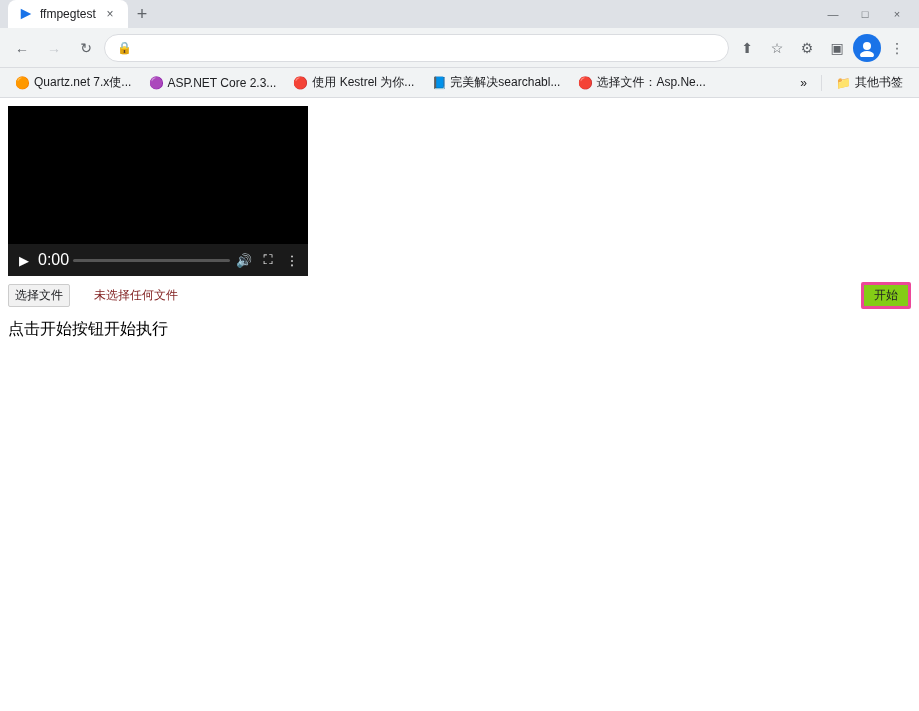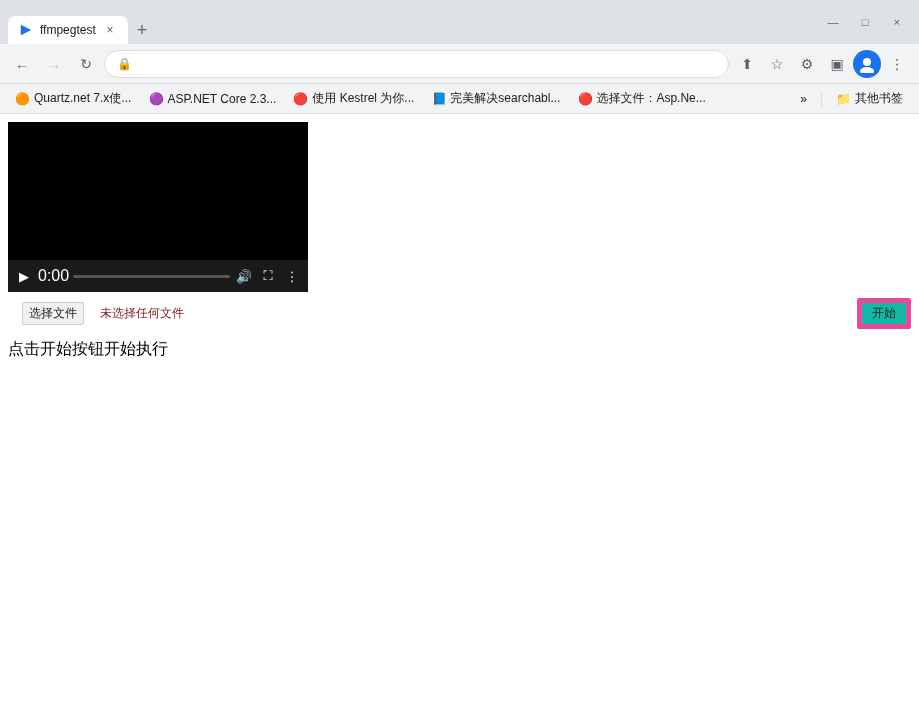--- a/index.html
+++ b/index.html
@@ -4,21 +4,21 @@
   <style>
     * { margin: 0; padding: 0; box-sizing: border-box; }
     body { font-family: 'Segoe UI', Arial, sans-serif; background: #fff; font-size: 13px; overflow: hidden; }
 
     
     .browser-chrome { width: 919px; height: 711px; display: flex; flex-direction: column; background: #fff; }
 
     
     .title-bar {
       background: #dee1e6;
-      height: 44px;
+      height: 28px;
       display: flex;
       padding: 0 8px;
       gap: 8px;
     }
     .tab-bar {
       display: flex;
       align-items: flex-end;
       flex: 1;
       height: 100%;
     }
@@ -201,41 +201,40 @@
       border-radius: 2px;
     }
     .vc-volume { color: #fff; font-size: 13px; cursor: pointer; width: 20px; height: 20px; display: flex; align-items: center; justify-content: center; }
     .vc-fullscreen { color: #fff; font-size: 13px; cursor: pointer; width: 20px; height: 20px; display: flex; align-items: center; justify-content: center; }
     .vc-more { color: #fff; font-size: 13px; cursor: pointer; width: 20px; height: 20px; display: flex; align-items: center; justify-content: center; }
 
     
     .controls-row {
       display: flex;
       align-items: center;
-      gap: 16px;
+      gap: 24px;
       margin-top: 6px;
-      margin-left: 14px;
     }
     .file-choose-btn {
       padding: 2px 6px;
       background: #f1f1f1;
       border: 1px solid #ccc;
       border-radius: 2px;
       cursor: pointer;
       font-size: 12px;
       color: #202124;
     }
     .no-file-text {
       font-size: 12px;
       color: #7f1d1d;
     }
     .start-btn {
       padding: 2px 10px;
-      background: #14b8a6;
-      border: 5px solid #ec4899;
+      background: #84cc16;
+      border: 3px solid #ec4899;
       border-radius: 2px;
       cursor: pointer;
       font-size: 12px;
       color: #202124;
       margin-left: auto;
     }
 
     
     .status-text {
       margin-top: 10px;

